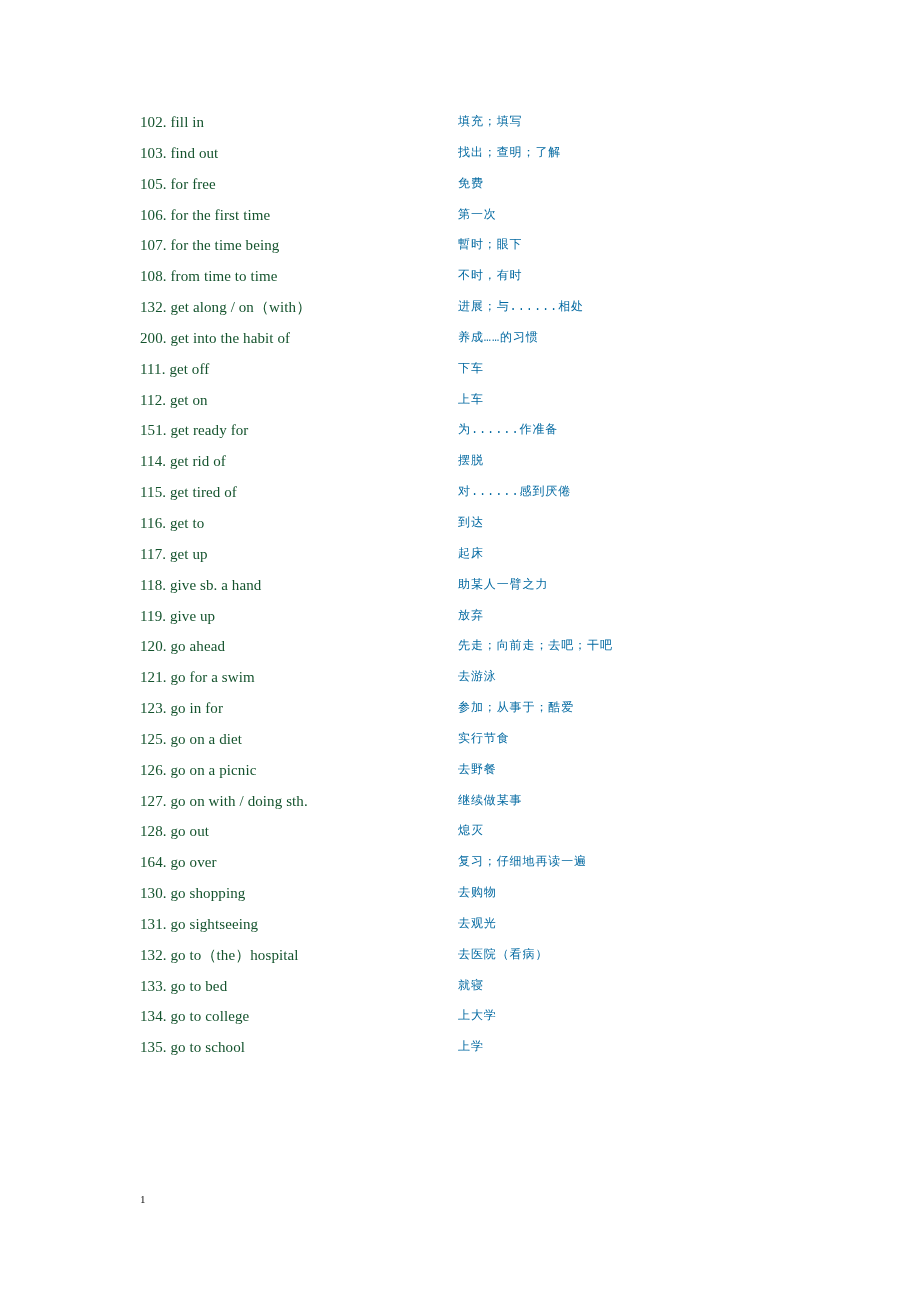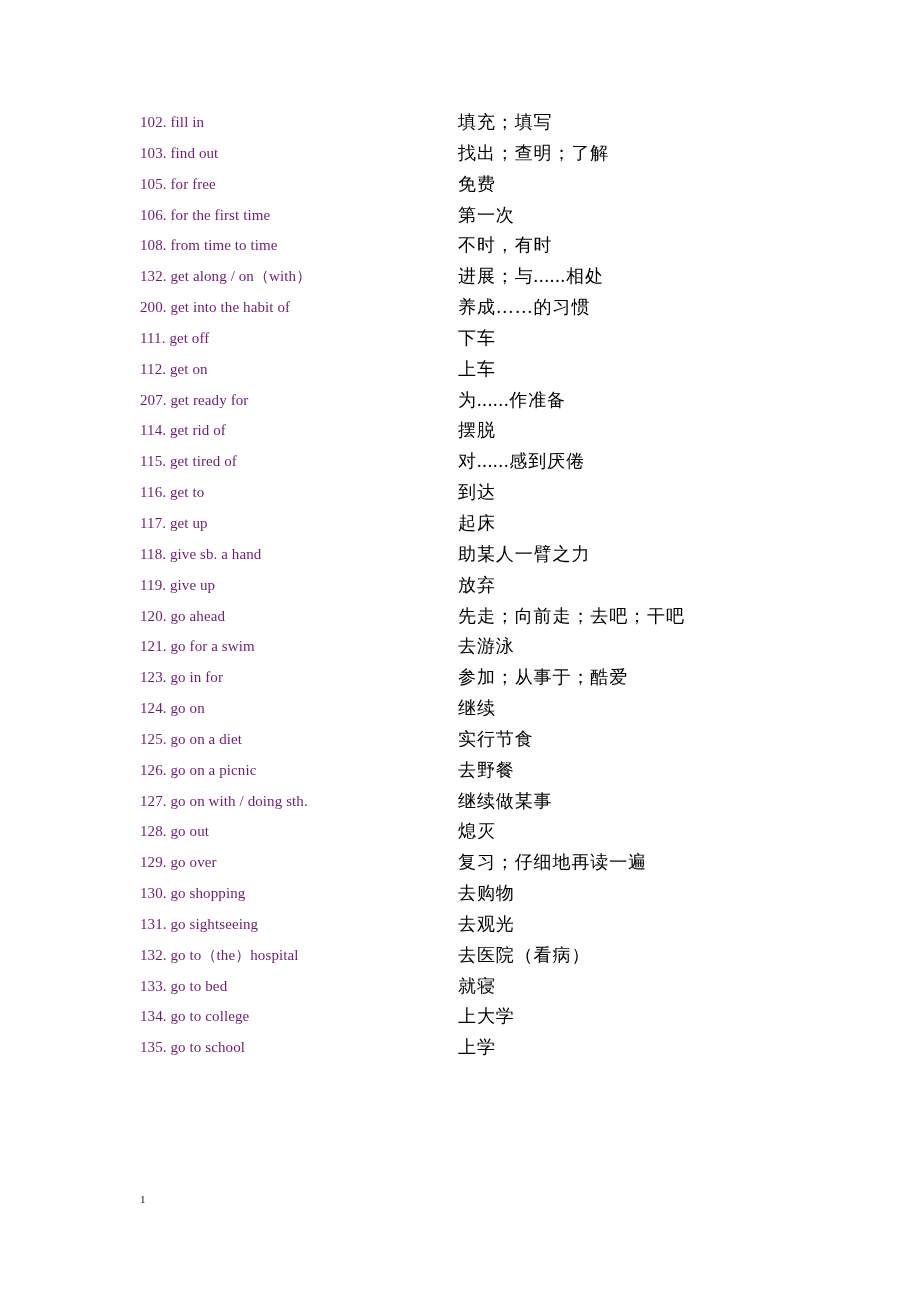--- a/index.html
+++ b/index.html
@@ -43,31 +43,31 @@
     white-space: nowrap;
   }
 
   .entry-en {
     position: absolute;
     left: 0;
     top: 0;
     font-family: "Liberation Serif", "DejaVu Serif", serif;
     font-size: 15px;
     letter-spacing: 0.1px;
-    color: #701a75;
+    color: #14532d;
   }
 
   .entry-zh {
     position: absolute;
     left: 318px;
     top: 0;
-    font-family: Liberation Serif, serif;
-    font-size: 18px;
+    font-family: Liberation Mono, monospace;
+    font-size: 12px;
     letter-spacing: 0.9px;
-    color: #000000;
+    color: #0369a1;
   }
 
   
   .page-number {
     position: absolute;
     left: 140px;
     top: 1193px;
     font-family: "Liberation Serif", "DejaVu Serif", serif;
     font-size: 11px;
     color: #111111;
@@ -89,41 +89,45 @@
       </div>
       <div class="entry-row">
         <span class="entry-en">105. for free</span>
         <span class="entry-zh">免费</span>
       </div>
       <div class="entry-row">
         <span class="entry-en">106. for the first time</span>
         <span class="entry-zh">第一次</span>
       </div>
       <div class="entry-row">
+        <span class="entry-en">107. for the time being</span>
+        <span class="entry-zh">暫时；眼下</span>
+      </div>
+      <div class="entry-row">
         <span class="entry-en">108. from time to time</span>
         <span class="entry-zh">不时，有时</span>
       </div>
       <div class="entry-row">
         <span class="entry-en">132. get along / on（with）</span>
         <span class="entry-zh">进展；与......相处</span>
       </div>
       <div class="entry-row">
         <span class="entry-en">200. get into the habit of</span>
         <span class="entry-zh">养成……的习惯</span>
       </div>
       <div class="entry-row">
         <span class="entry-en">111. get off</span>
         <span class="entry-zh">下车</span>
       </div>
       <div class="entry-row">
         <span class="entry-en">112. get on</span>
         <span class="entry-zh">上车</span>
       </div>
       <div class="entry-row">
-        <span class="entry-en">207. get ready for</span>
+        <span class="entry-en">151. get ready for</span>
         <span class="entry-zh">为......作准备</span>
       </div>
       <div class="entry-row">
         <span class="entry-en">114. get rid of</span>
         <span class="entry-zh">摆脱</span>
       </div>
       <div class="entry-row">
         <span class="entry-en">115. get tired of</span>
         <span class="entry-zh">对......感到厌倦</span>
       </div>
@@ -149,41 +153,37 @@
       </div>
       <div class="entry-row">
         <span class="entry-en">121. go for a swim</span>
         <span class="entry-zh">去游泳</span>
       </div>
       <div class="entry-row">
         <span class="entry-en">123. go in for</span>
         <span class="entry-zh">参加；从事于；酷爱</span>
       </div>
       <div class="entry-row">
-        <span class="entry-en">124. go on</span>
-        <span class="entry-zh">继续</span>
-      </div>
-      <div class="entry-row">
         <span class="entry-en">125. go on a diet</span>
         <span class="entry-zh">实行节食</span>
       </div>
       <div class="entry-row">
         <span class="entry-en">126. go on a picnic</span>
         <span class="entry-zh">去野餐</span>
       </div>
       <div class="entry-row">
         <span class="entry-en">127. go on with / doing sth.</span>
         <span class="entry-zh">继续做某事</span>
       </div>
       <div class="entry-row">
         <span class="entry-en">128. go out</span>
         <span class="entry-zh">熄灭</span>
       </div>
       <div class="entry-row">
-        <span class="entry-en">129. go over</span>
+        <span class="entry-en">164. go over</span>
         <span class="entry-zh">复习；仔细地再读一遍</span>
       </div>
       <div class="entry-row">
         <span class="entry-en">130. go shopping</span>
         <span class="entry-zh">去购物</span>
       </div>
       <div class="entry-row">
         <span class="entry-en">131. go sightseeing</span>
         <span class="entry-zh">去观光</span>
       </div>

